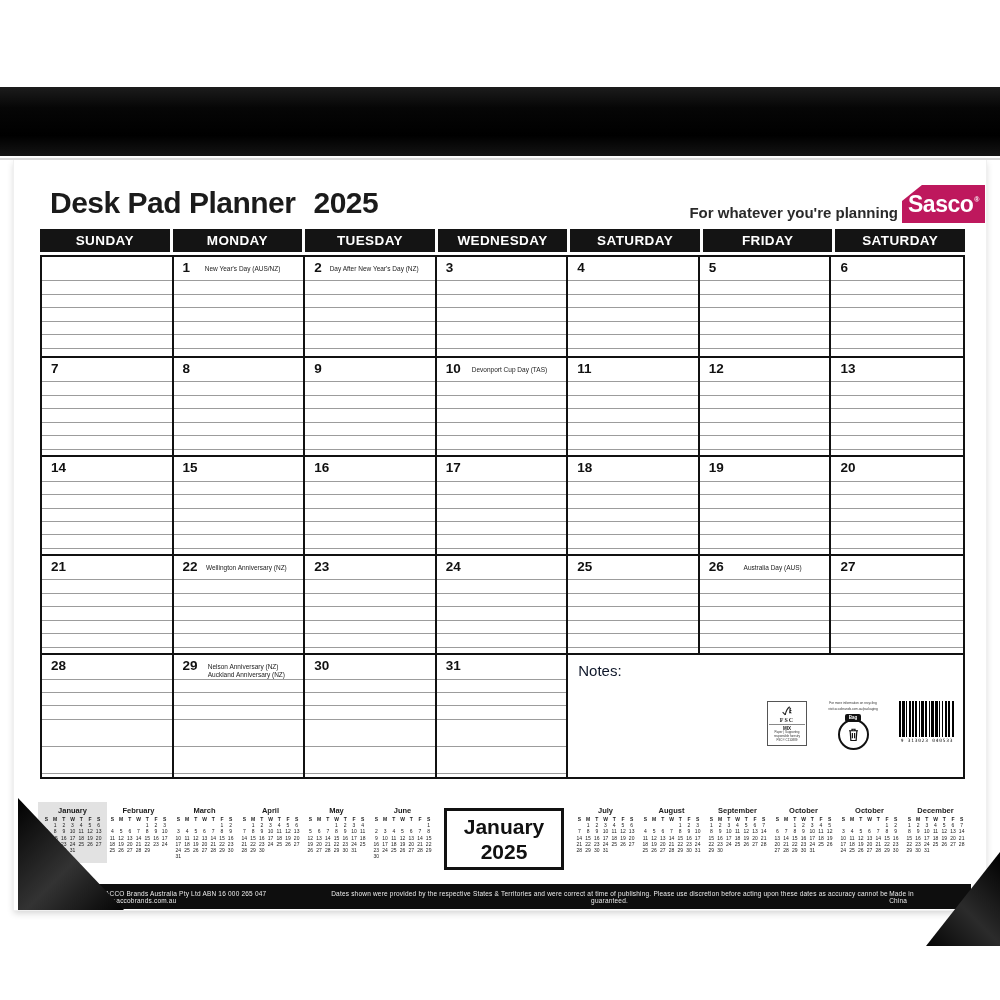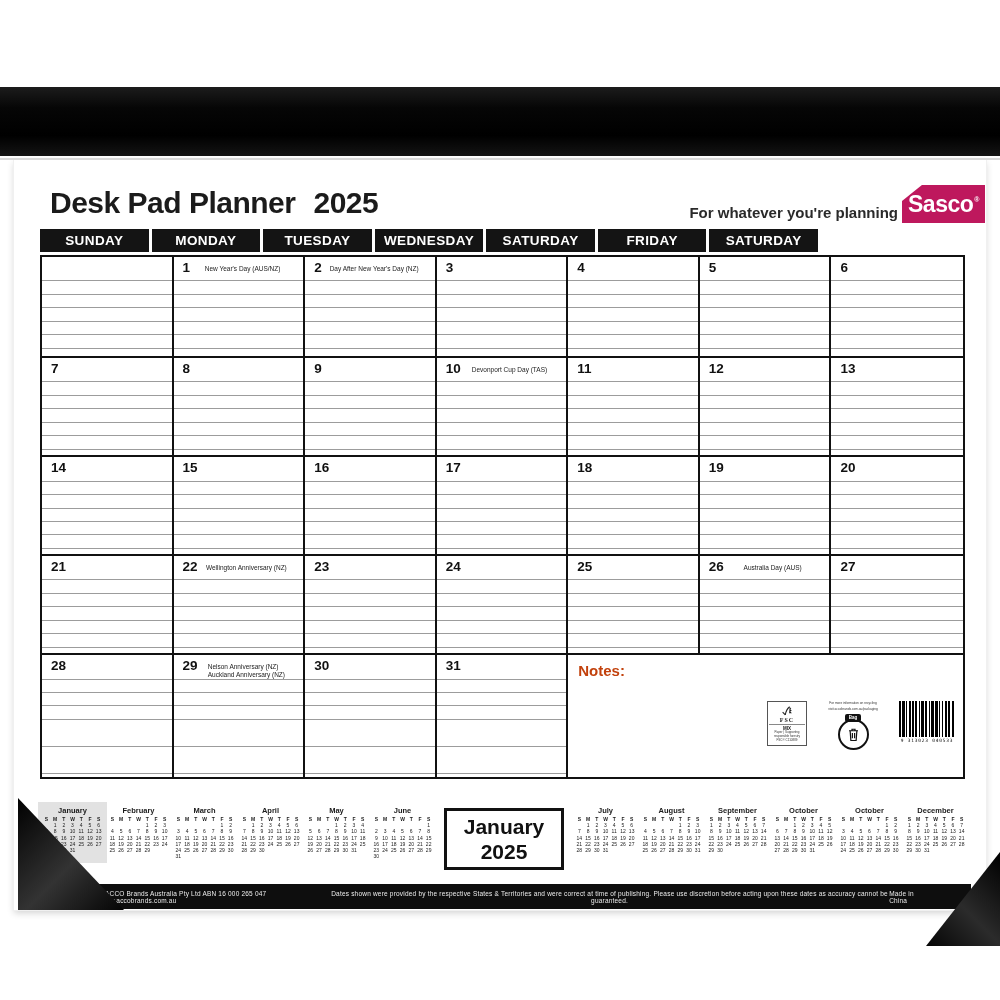--- a/index.html
+++ b/index.html
@@ -16,40 +16,40 @@
   .title { position:absolute; left:50px; top:186px; font-size:30px; font-weight:bold; color:#1b1b1b; letter-spacing:-.5px; }
   .title .year { margin-left:18px; }
 
   .tagline { position:absolute; right:102px; top:204px; font-size:15px; font-weight:bold; color:#2a2a2a; }
   .sasco { position:absolute; right:15px; top:185px; width:83px; height:38px; background:#be185d;
            clip-path:polygon(24% 0, 100% 0, 100% 100%, 0 100%, 0 42%);
            color:#fff; display:flex; align-items:center; justify-content:center;
            font-size:23px; font-weight:bold; letter-spacing:-.5px; }
   .sasco sup { font-size:7px; margin:-10px 0 0 1px; }
 
-  .weekday-row { position:absolute; left:40px; top:229px; width:778px; height:23px;
+  .weekday-row { position:absolute; left:40px; top:229px; width:925px; height:23px;
                  display:grid; grid-template-columns:repeat(7,1fr); gap:3px; }
   .wh-cell { background:#141414; color:#fff; font-size:13.5px; font-weight:bold; letter-spacing:.4px;
              display:flex; align-items:center; justify-content:center; }
 
   .grid { position:absolute; left:40px; top:255px; width:925px; border:2.5px solid #111; background:#fff; }
   .week-row { display:grid; grid-template-columns:repeat(7,1fr); height:99px; }
   .week-row + .week-row { border-top:2.5px solid #111; }
   .week-row.tall { height:124px; }
   .cell { position:relative; border-right:2px solid #111; overflow:hidden; }
   .cell:last-child { border-right:none; }
   .band { position:relative; z-index:2; display:flex; align-items:flex-start; padding:4px 8px 0 9px; }
   .date { font-size:13.5px; font-weight:bold; color:#111; line-height:1.1; }
   .holiday { font-size:6.5px; color:#222; margin:4px auto 0; line-height:1.3; text-align:left; }
   .rules { position:absolute; left:0; right:0; top:11px; bottom:0; z-index:1;
            background:repeating-linear-gradient(to bottom, rgba(0,0,0,0) 0 12.5px, #9c9c9c 12.5px 13.5px); }
 
   .notes-cell { background:#fff; }
   .notes-inner { position:relative; width:100%; height:100%; }
-  .notes-label { font-size:15px; font-weight:bold; color:#c2410c; padding:7px 0 0 10px; }
+  .notes-label { font-size:15px; font-weight:normal; color:#0f172a; padding:7px 0 0 10px; }
   .badges { position:absolute; top:46px; right:8px; display:flex; align-items:flex-start; gap:15px; }
 
   .fsc { width:40px; border:1px solid #555; padding:2px 1px; text-align:center; color:#222; background:#fff; }
   .fsc .org { font-size:6px; font-weight:bold; letter-spacing:1px; font-family:"Liberation Serif", serif; }
   .fsc .mix { font-size:4.5px; font-weight:bold; margin-top:1px; border-top:1px solid #888; padding-top:1px; }
   .fsc .tiny { font-size:3px; line-height:1.3; color:#333; }
   .fsc svg { display:block; margin:0 auto; }
 
   .arl { width:62px; text-align:center; }
   .arl-note { font-size:3.2px; line-height:1.4; color:#333; margin-bottom:2px; }

